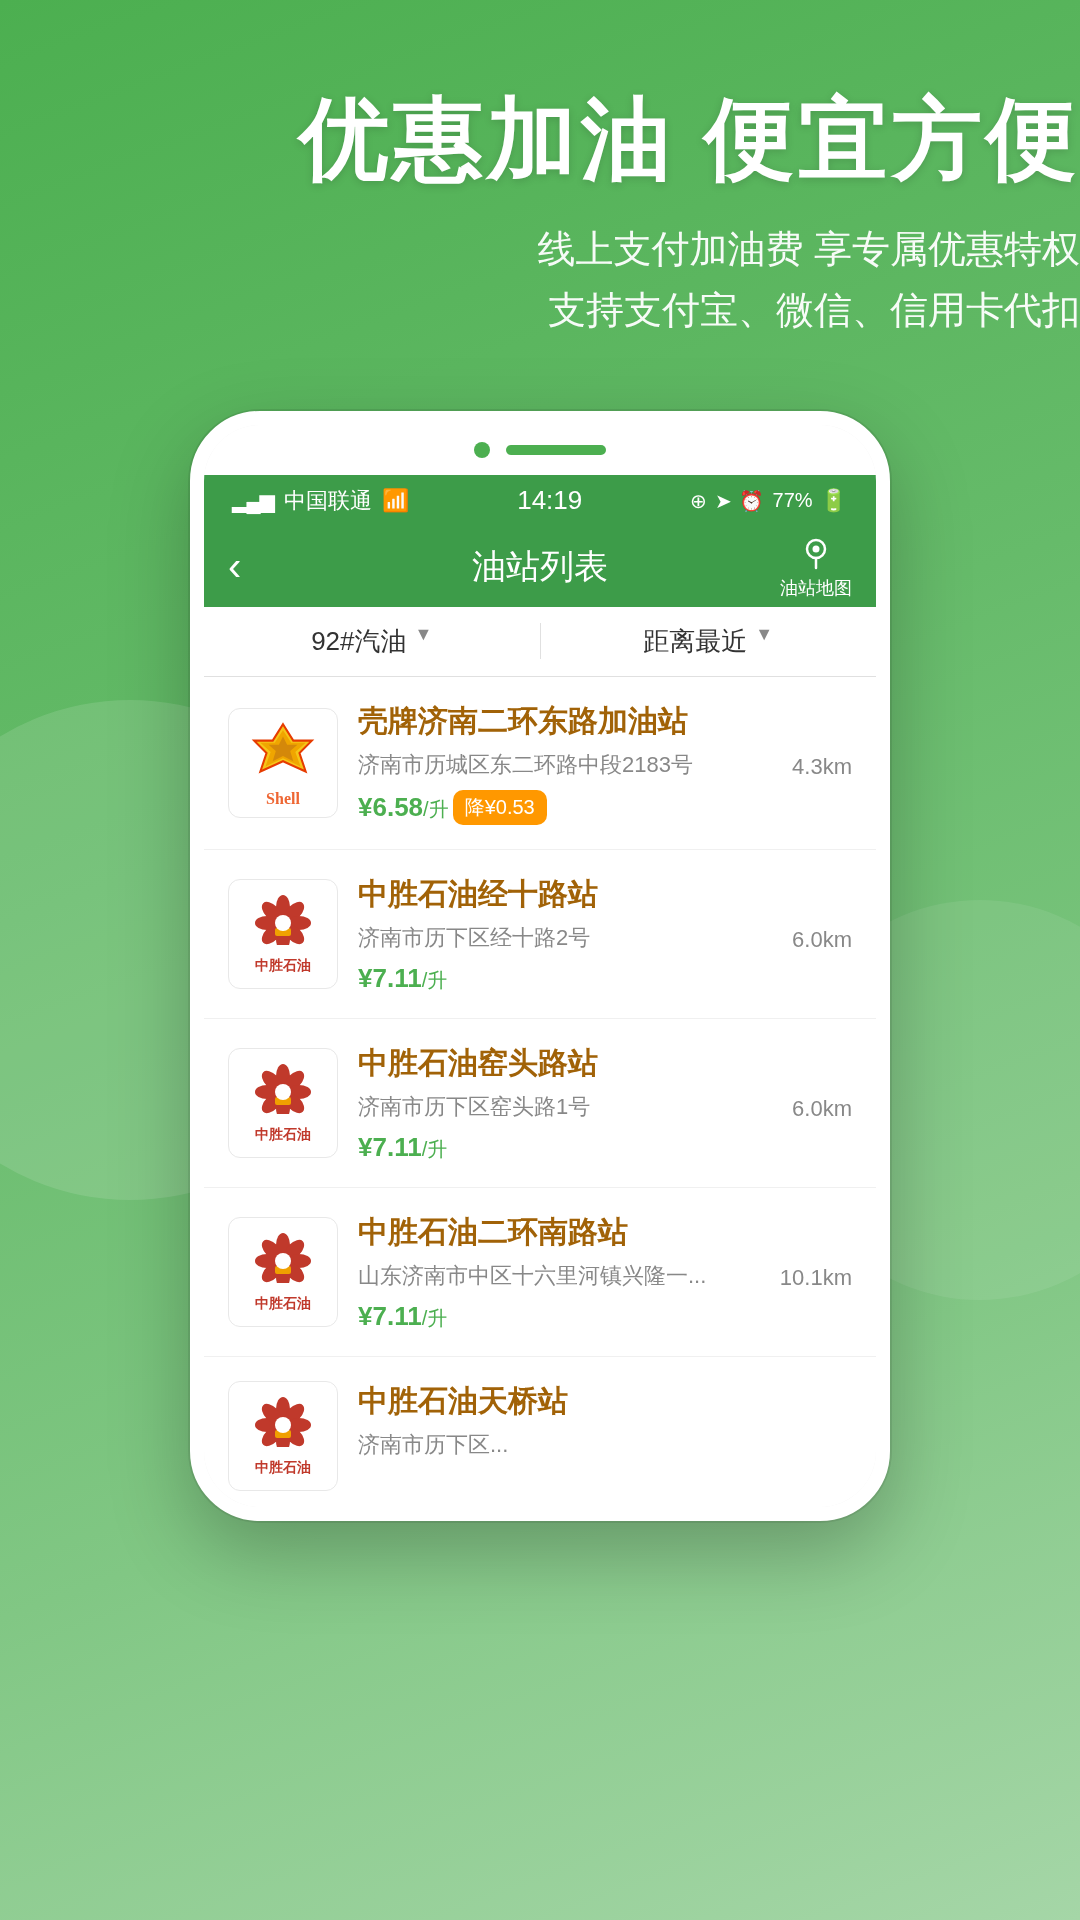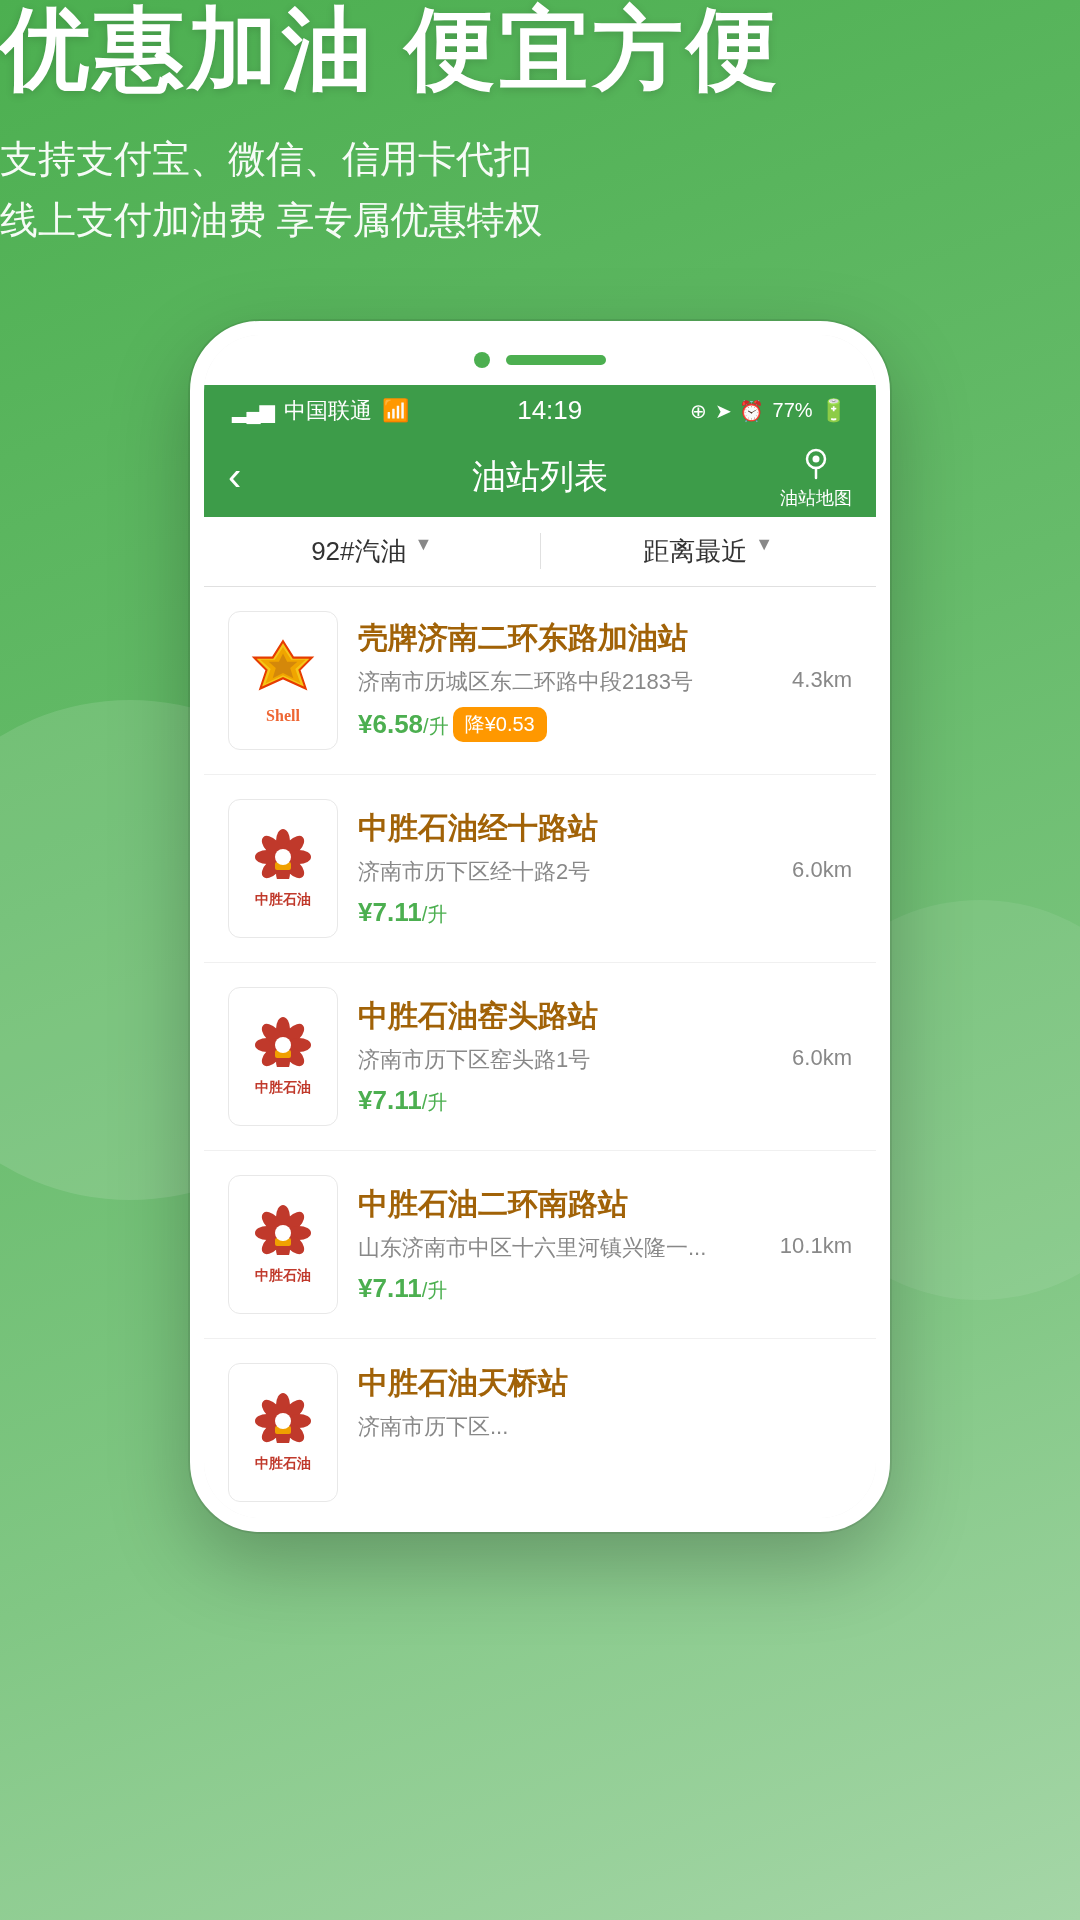--- a/index.html
+++ b/index.html
@@ -27,21 +27,22 @@
       position: absolute;
       width: 400px;
       height: 400px;
       border-radius: 50%;
       background: rgba(255,255,255,0.08);
       right: -100px;
       top: 900px;
     }
 
     .hero-section {
-      text-align: left;
+      text-align: right;
+      padding-top: 90px;
       padding-bottom: 40px;
     }
     .hero-title {
       font-size: 90px;
       font-weight: 800;
       color: #fff;
       letter-spacing: 4px;
       line-height: 1.1;
       margin-bottom: 30px;
       text-shadow: 0 2px 8px rgba(0,0,0,0.15);
@@ -176,21 +177,21 @@
     }
     .station-item {
       display: flex;
       align-items: center;
       padding: 24px 24px;
       border-bottom: 1px solid #f0f0f0;
       gap: 20px;
     }
     .station-logo {
       width: 110px;
-      height: 139px;
+      height: 110px;
       flex-shrink: 0;
       display: flex;
       flex-direction: column;
       align-items: center;
       justify-content: center;
       border: 1px solid #e8e8e8;
       border-radius: 12px;
       overflow: hidden;
       background: #fff;
     }
@@ -200,21 +201,21 @@
     }
     .station-name {
       font-size: 30px;
       font-weight: 700;
       color: #a16207;
       margin-bottom: 8px;
     }
     .station-addr-row {
       display: flex;
       justify-content: space-between;
-      align-items: flex-start;
+      align-items: flex-end;
       margin-bottom: 10px;
     }
     .station-addr {
       font-size: 22px;
       color: #888;
       flex: 1;
       white-space: nowrap;
       overflow: hidden;
       text-overflow: ellipsis;
     }
@@ -270,22 +271,22 @@
   </style>
 </head>
 <body>
 
 <div class="bg-circle-1"></div>
 <div class="bg-circle-2"></div>
 
 <div class="hero-section">
   <div class="hero-title">优惠加油 便宜方便</div>
   <div class="hero-subtitle">
+    <div>线上支付加油费 享专属优惠特权</div>
     <div>支持支付宝、微信、信用卡代扣</div>
-    <div>线上支付加油费 享专属优惠特权</div>
   </div>
 </div>
 
 <div class="phone-wrapper">
   <div class="phone">
 
     <div class="phone-top-bar">
       <div class="phone-camera"></div>
       <div class="phone-speaker"></div>
     </div>

